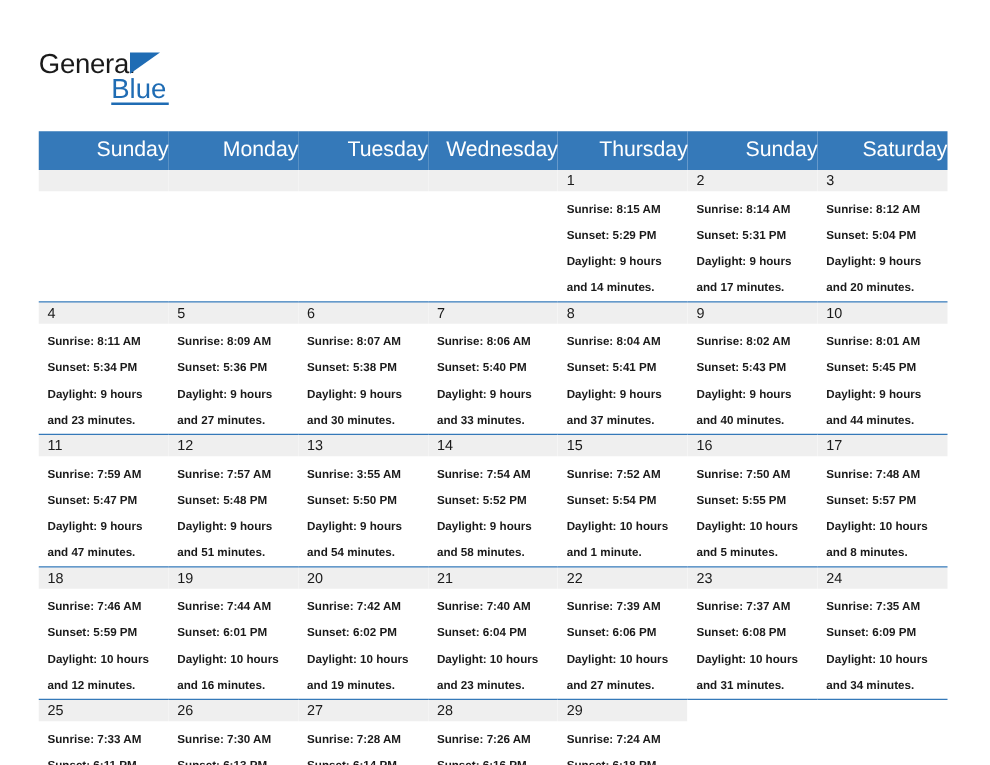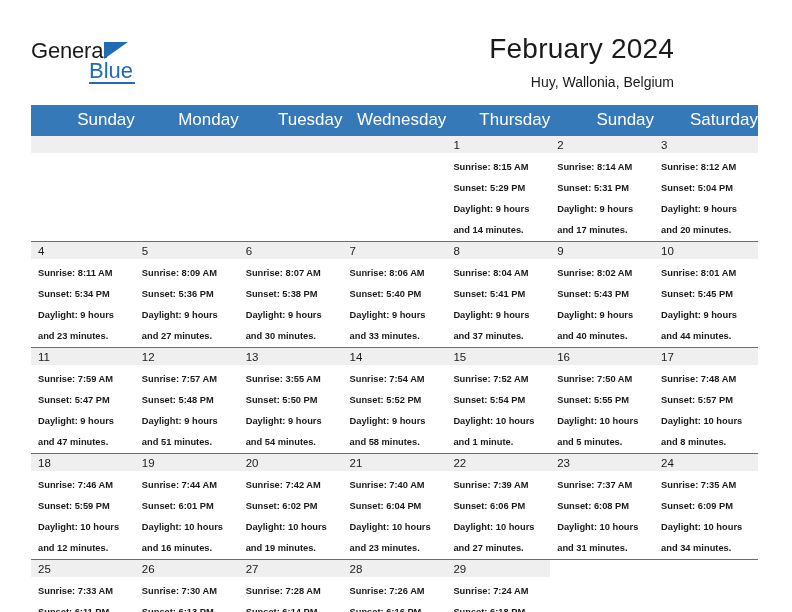--- a/index.html
+++ b/index.html
@@ -154,24 +154,20 @@
 
 <div class="page-header">
 
   <div class="brand">
     <span class="brand-general">General</span>
     <span class="brand-triangle"></span>
     <span class="brand-blue">Blue</span>
     <span class="brand-underline"></span>
   </div>
 
-  <div class="title-block">
-    <div class="cal-title">February 2024</div>
-    <div class="cal-subtitle">Huy, Wallonia, Belgium</div>
-  </div>
 
 </div>
 
 <table class="calendar">
   <thead>
     <tr id="weekday-row">
         <th>Sunday</th>
         <th>Monday</th>
         <th>Tuesday</th>
         <th>Wednesday</th>

